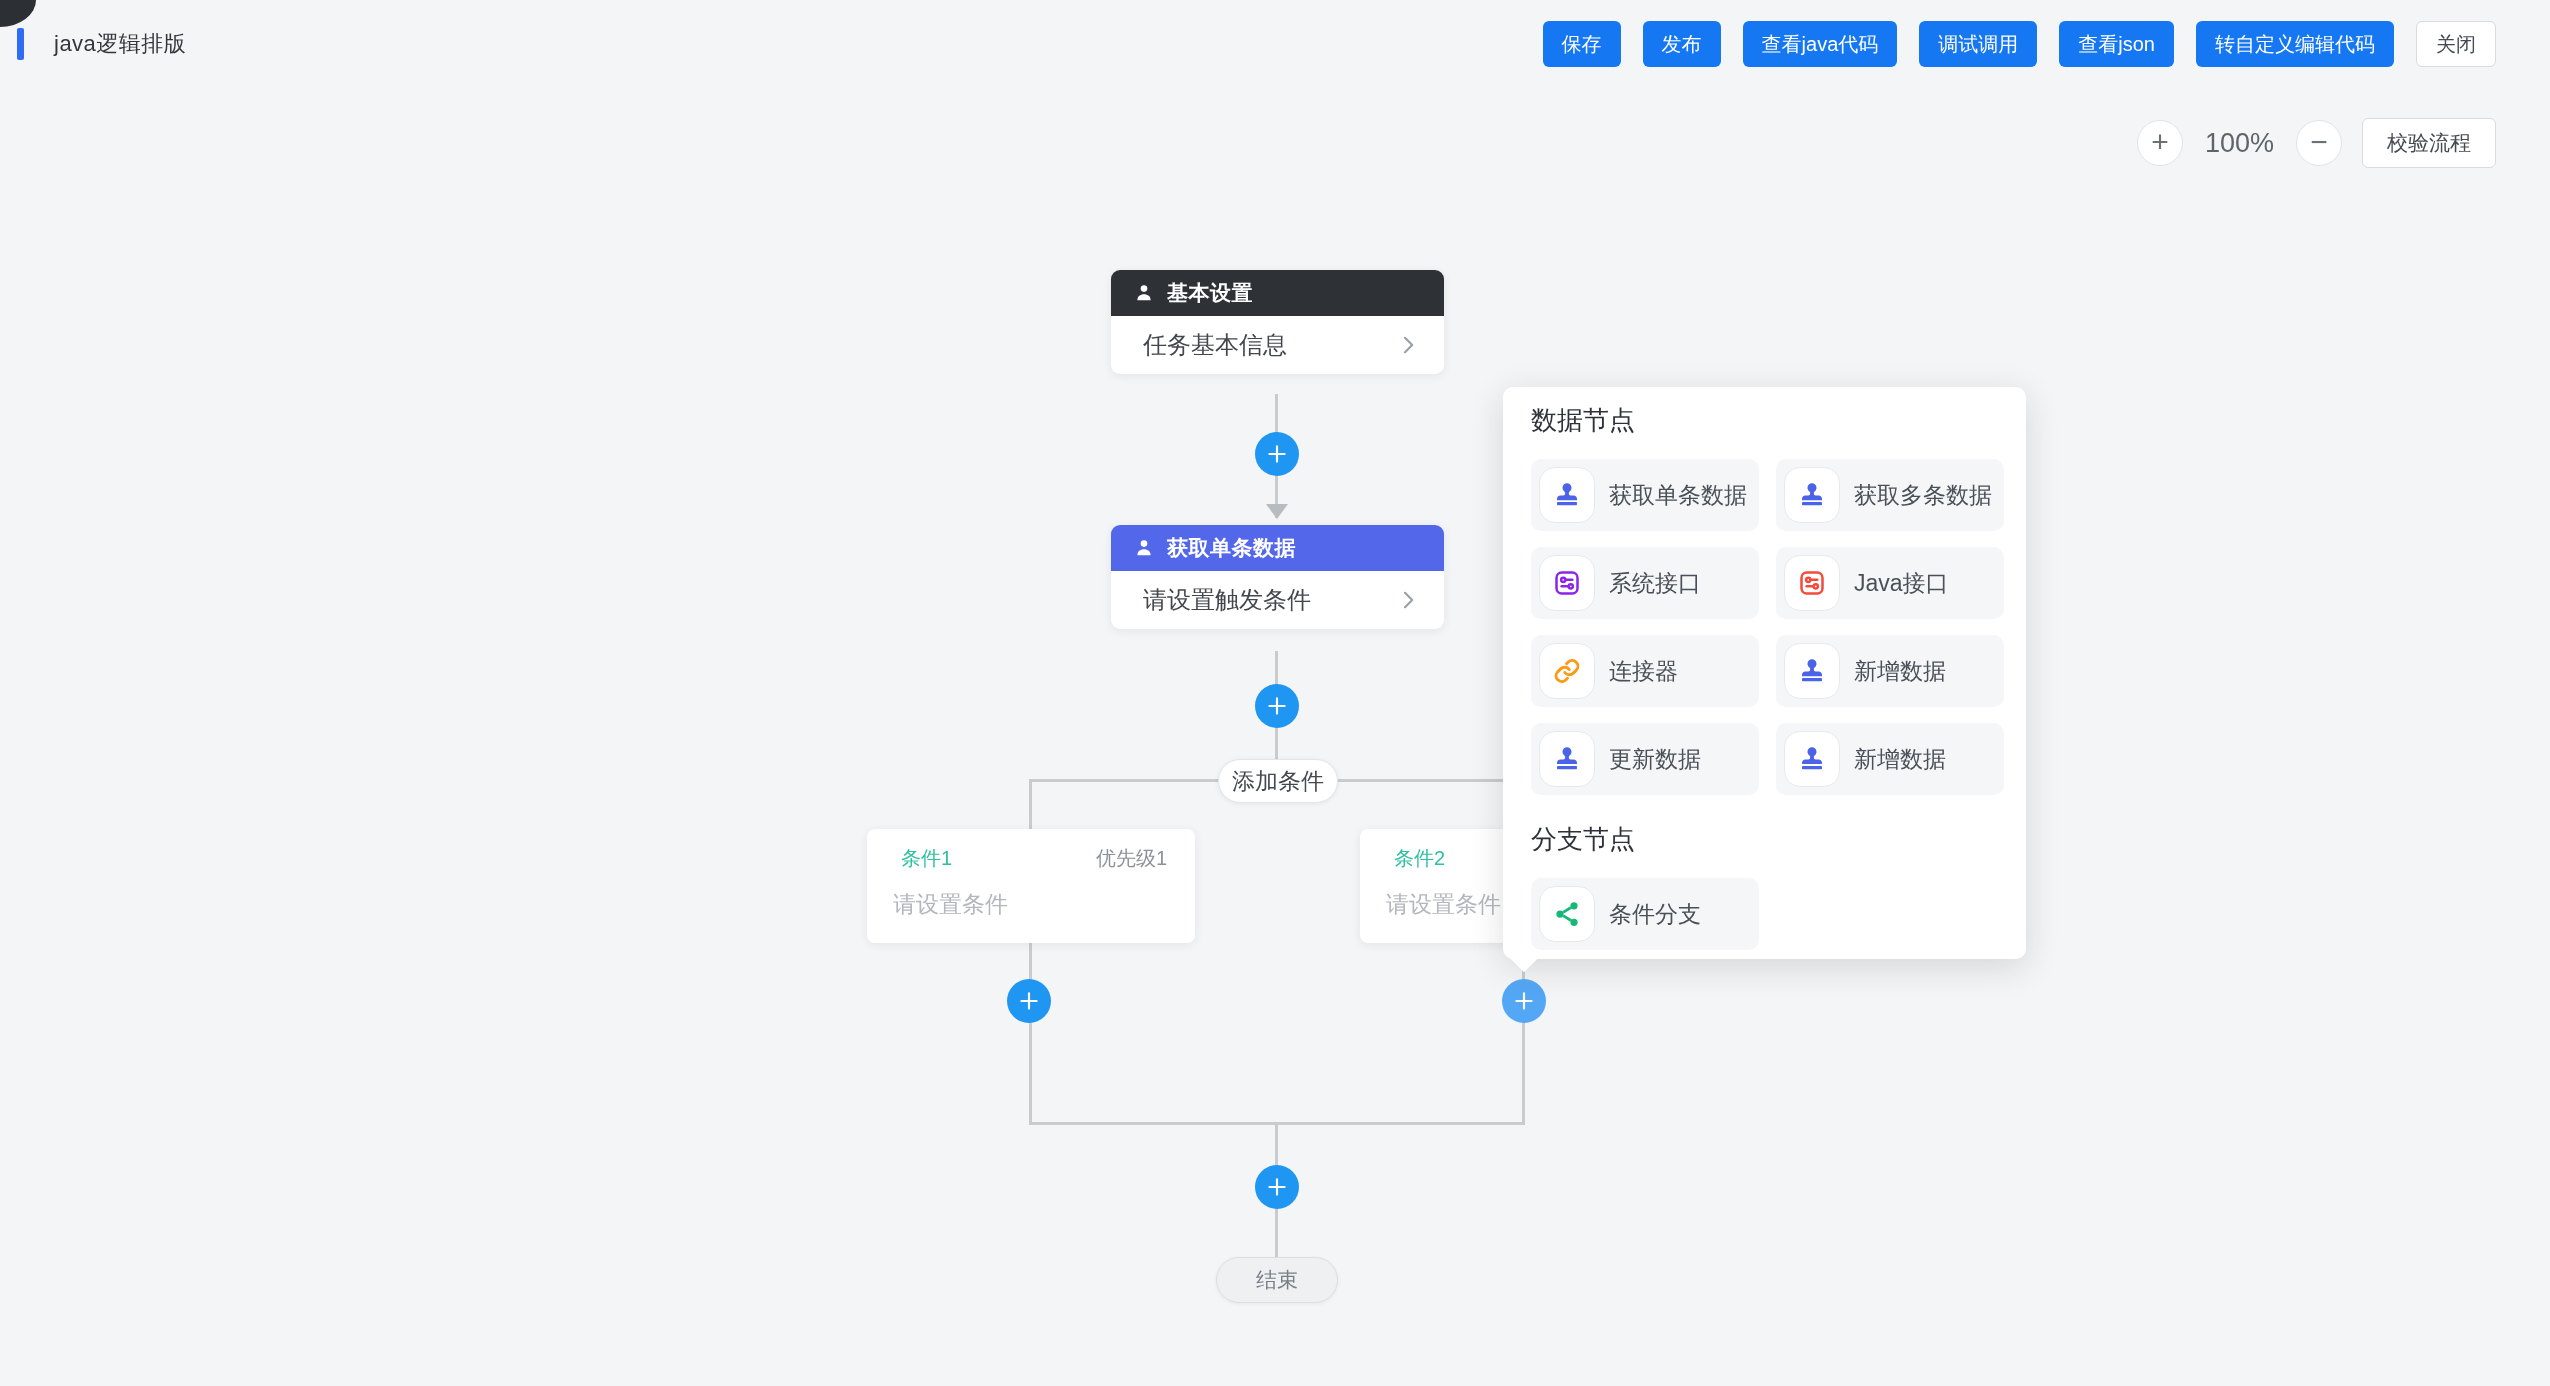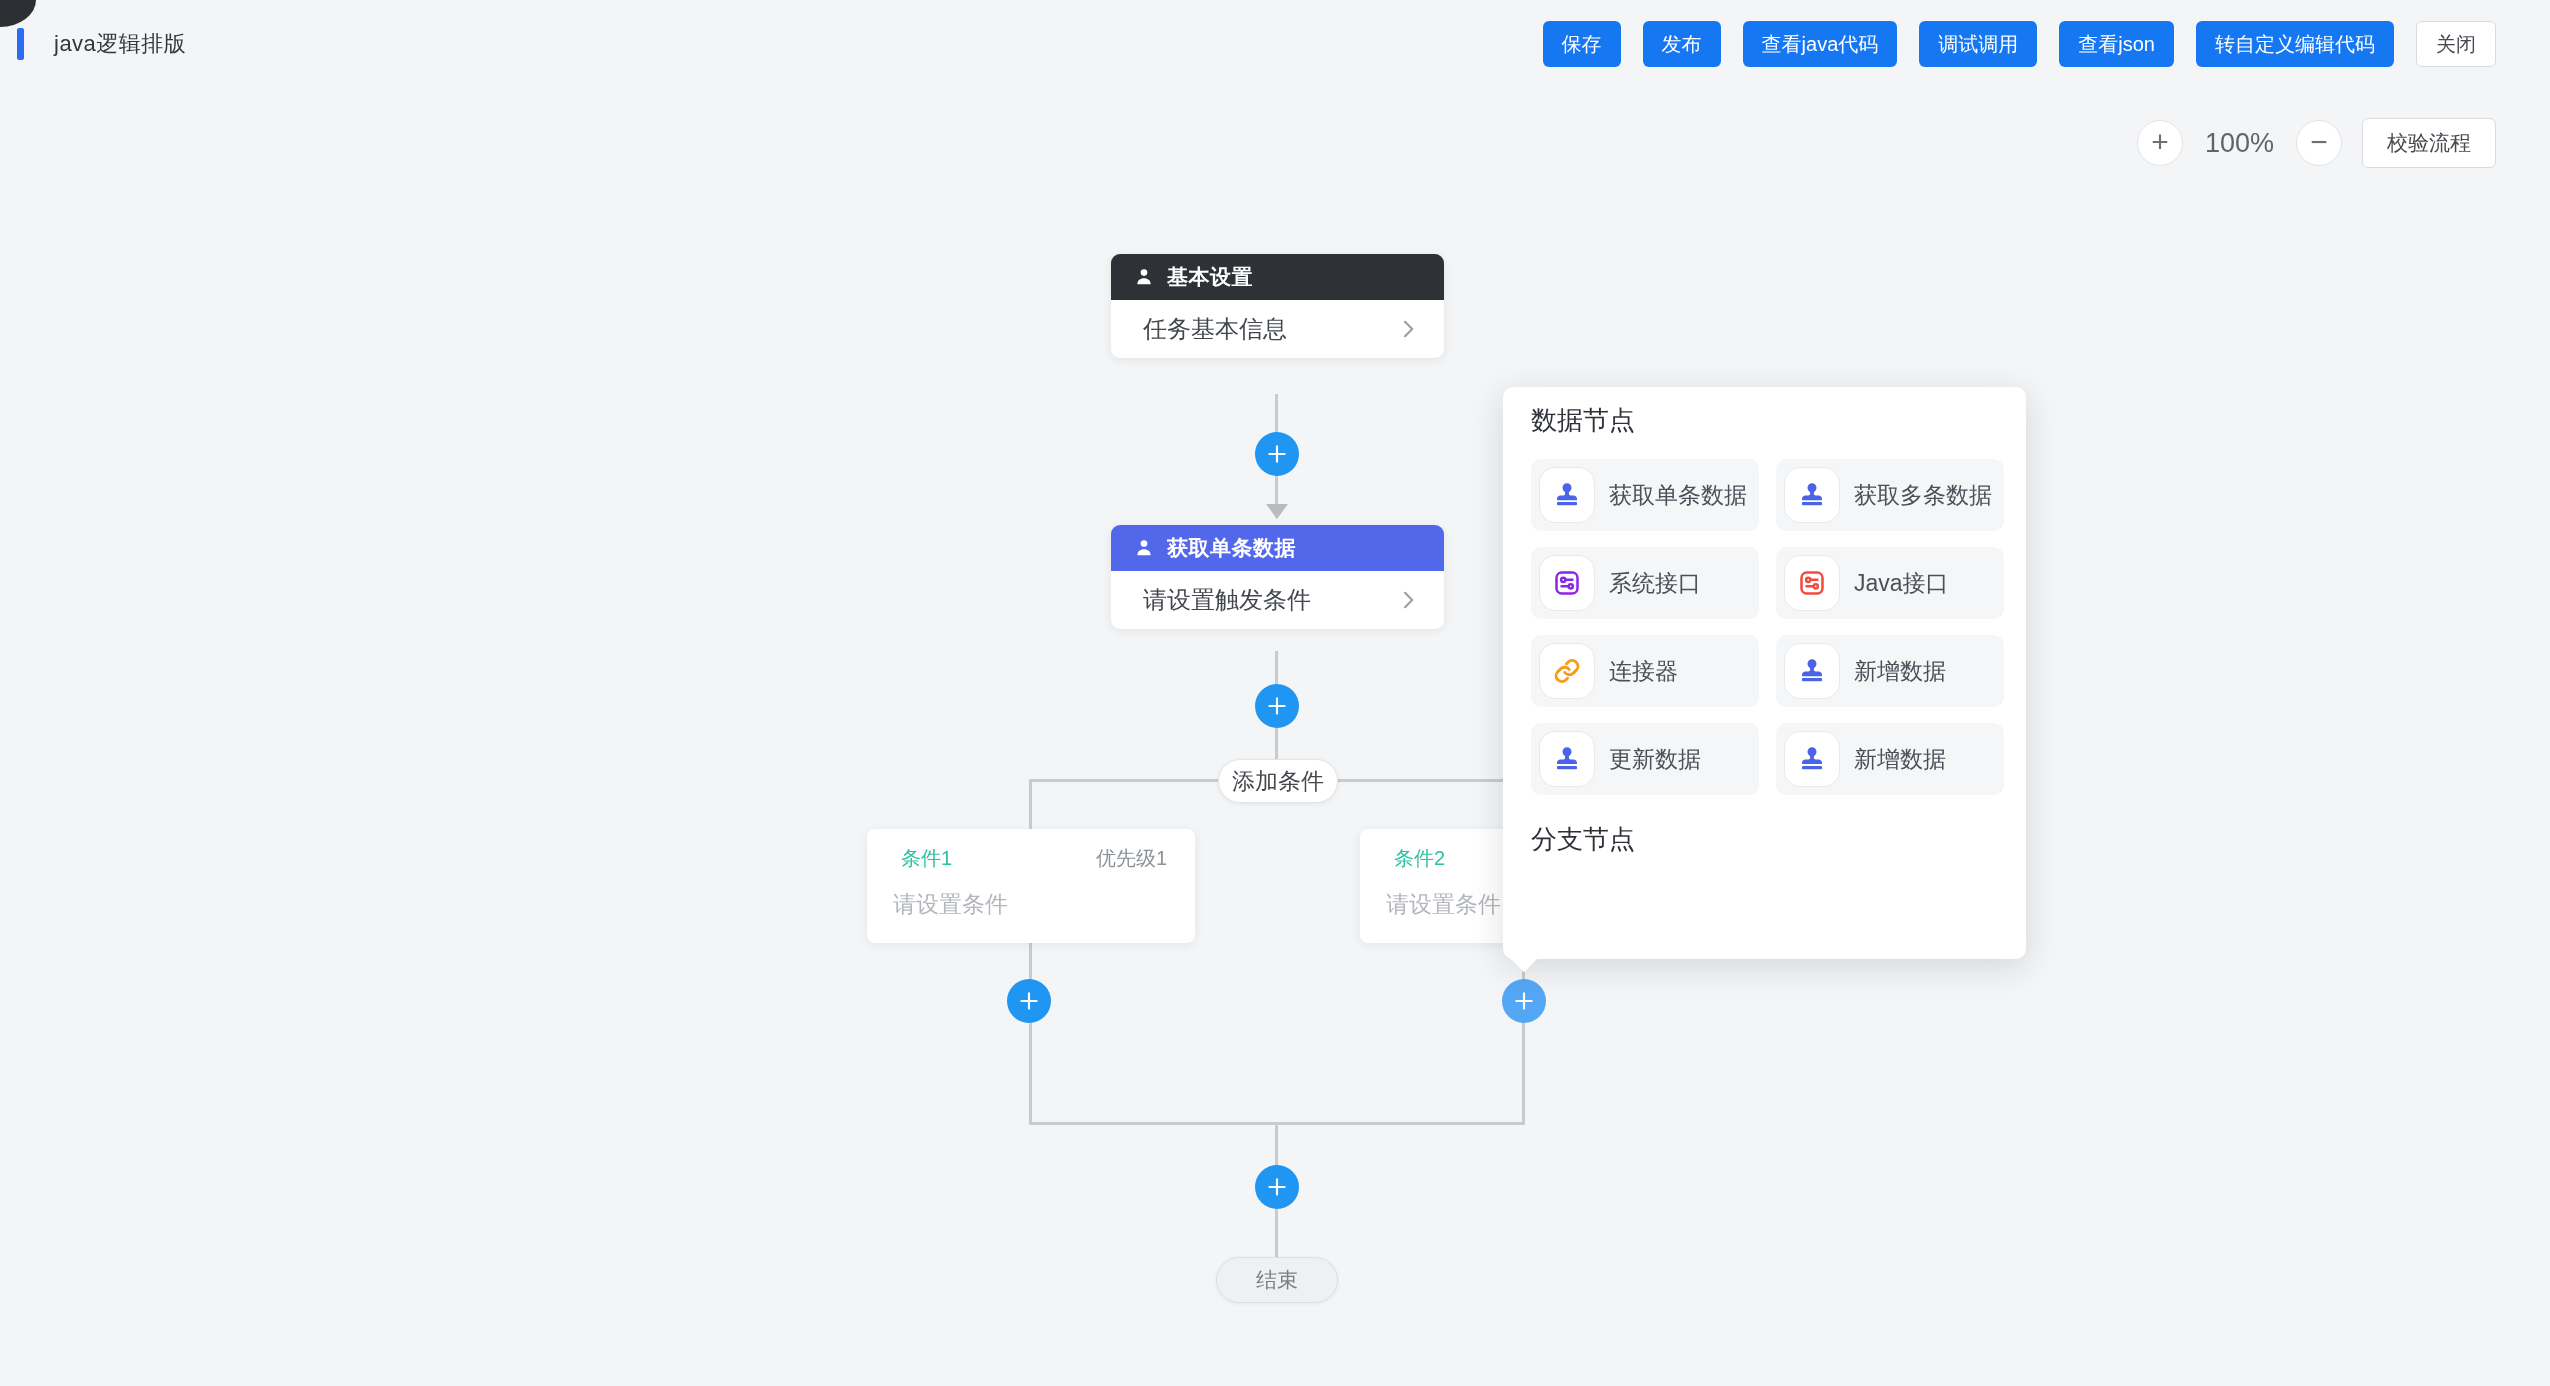--- a/index.html
+++ b/index.html
@@ -126,21 +126,21 @@
   <div class="arrow-down" style="left:1266px; top:504px;"></div>
   <div class="vline" style="left:1275px; top:651px; height:110px;"></div>
   <div class="hline" style="left:1029px; top:779px; width:496px;"></div>
   <div class="vline" style="left:1029px; top:779px; height:50px;"></div>
   <div class="vline" style="left:1522px; top:779px; height:50px;"></div>
   <div class="vline" style="left:1029px; top:943px; height:182px;"></div>
   <div class="vline" style="left:1522px; top:943px; height:182px;"></div>
   <div class="hline" style="left:1029px; top:1122px; width:496px;"></div>
   <div class="vline" style="left:1275px; top:1122px; height:135px;"></div>
 
-  <div class="flow-node" style="left:1111px; top:254px;">
+  <div class="flow-node" style="left:1111px; top:270px;">
     <div class="node-header hdr-dark">
       <span class="hdr-icon">
           <svg viewBox="0 0 24 24">
             <circle cx="12" cy="7.2" r="3.6" fill="currentColor"></circle>
             <path d="M4.8 19.5c0-3.8 3.2-6.2 7.2-6.2s7.2 2.4 7.2 6.2v.5H4.8z" fill="currentColor"></path>
           </svg>
         </span>
       <span class="node-title">基本设置</span>
     </div>
     <div class="node-row">
@@ -298,15 +298,31 @@
         <span class="tile-icon" style="color: rgb(74, 99, 232);">
             <svg viewBox="0 0 24 24" fill="currentColor">
               <path d="M12 2.6c-2 0-3.6 1.6-3.6 3.6 0 1.3.7 2.4 1.7 3.1.3.2.4.5.4.8v.9c0 .8-.6 1.4-1.4 1.4H6.7c-1.5 0-2.7 1.2-2.7 2.7v1h16v-1c0-1.5-1.2-2.7-2.7-2.7h-2.4c-.8 0-1.4-.6-1.4-1.4v-.9c0-.3.1-.6.4-.8 1-.7 1.7-1.8 1.7-3.1 0-2-1.6-3.6-3.6-3.6z"></path>
               <rect x="4" y="17.6" width="16" height="2.5" rx="0.7"></rect>
             </svg>
           </span>
         <span class="tile-label">新增数据</span>
       </div>
     </div>
     <div class="panel-section-title sect2-title">分支节点</div>
+    <div class="panel-grid">
+      <div class="tile">
+        <span class="tile-icon" style="color: rgb(22, 184, 119);">
+            <svg viewBox="0 0 24 24" fill="currentColor">
+              <circle cx="17.6" cy="5.4" r="2.9"></circle>
+              <circle cx="6.4" cy="12" r="2.9"></circle>
+              <circle cx="17.6" cy="18.6" r="2.9"></circle>
+              <g stroke="currentColor" stroke-width="2.2">
+                <line x1="8.9" y1="13.3" x2="15.2" y2="17.2"></line>
+                <line x1="15.2" y1="6.8" x2="8.9" y2="10.7"></line>
+              </g>
+            </svg>
+          </span>
+        <span class="tile-label">条件分支</span>
+      </div>
+    </div>
   </div>
 
 </div>
 
 </body></html>

